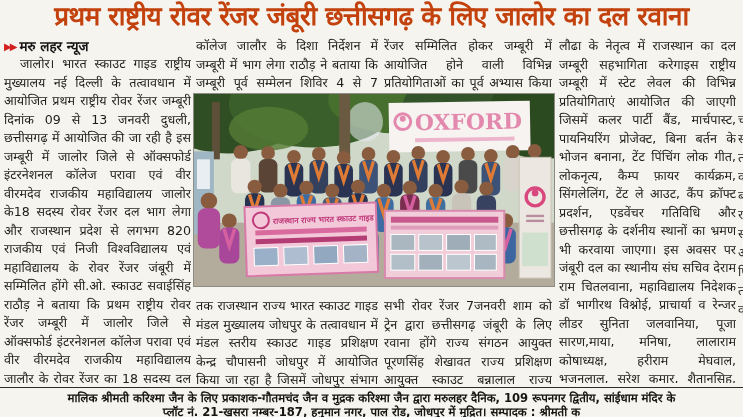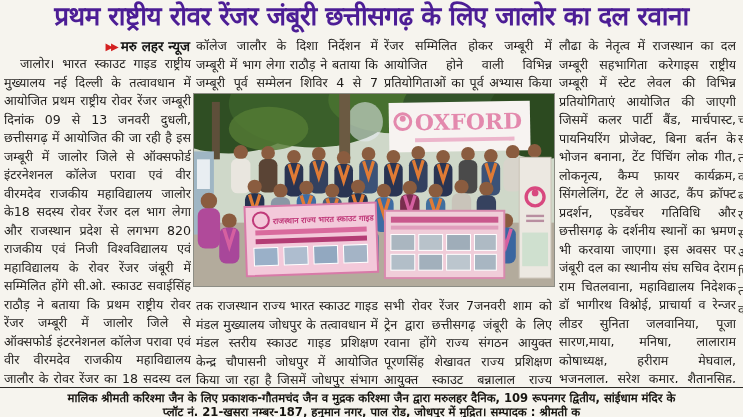--- a/index.html
+++ b/index.html
@@ -6,26 +6,26 @@
   .page{
     position:relative;width:743px;height:417px;margin:0 auto;
     background:#f6f4ee;overflow:hidden;
     font-family:"DejaVu Sans","Liberation Sans",sans-serif;
     color:#1e1c1a;
   }
   
   .headline{
     position:absolute;top:0;left:0;width:743px;height:34px;
     text-align:center;font-size:26px;line-height:33px;font-weight:700;
-    color:#4c1d95;letter-spacing:-0.5px;white-space:nowrap;
+    color:#c2410c;letter-spacing:-0.5px;white-space:nowrap;
   }
   
   .byline{
     position:absolute;top:37px;left:4px;width:186px;height:17px;
-    text-align:right;font-size:13.5px;font-weight:700;color:#151515;
+    text-align:left;font-size:13.5px;font-weight:700;color:#151515;
   }
   .byline .tri{color:#d42020;font-size:10px;letter-spacing:-2px;margin-right:4px;vertical-align:1px;}
   
   .col{position:absolute;overflow:hidden;text-align:justify;}
   .col p{margin:0;font-size:12.6px;line-height:18.5px;}
   .col1{top:55px;left:4px;width:187px;height:328px;}
   .col1 p{text-indent:16px;}
   .col1 b{font-weight:400;}
   .col2top{top:37px;left:196px;width:182px;height:58px;}
   .col3top{top:37px;left:384px;width:168px;height:58px;}

